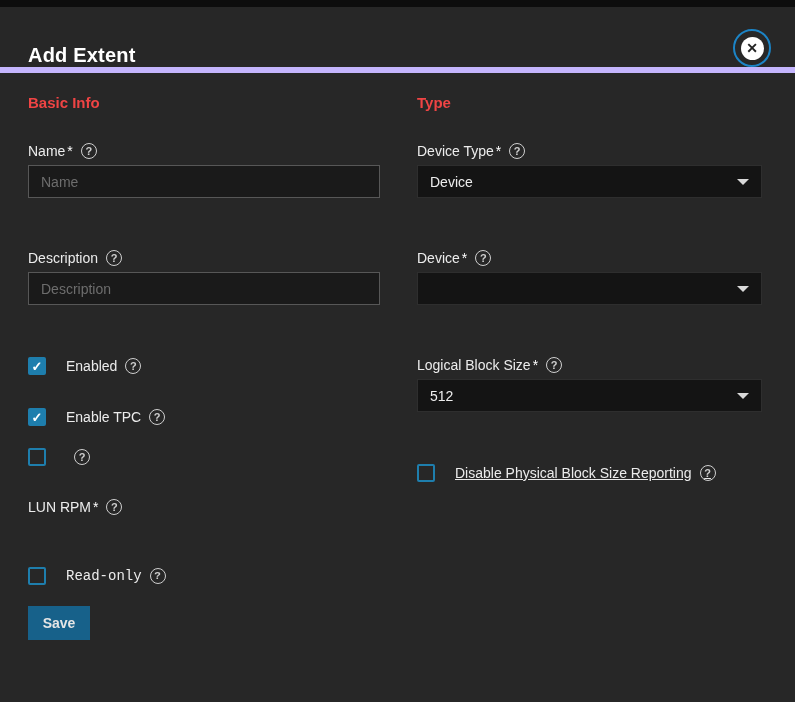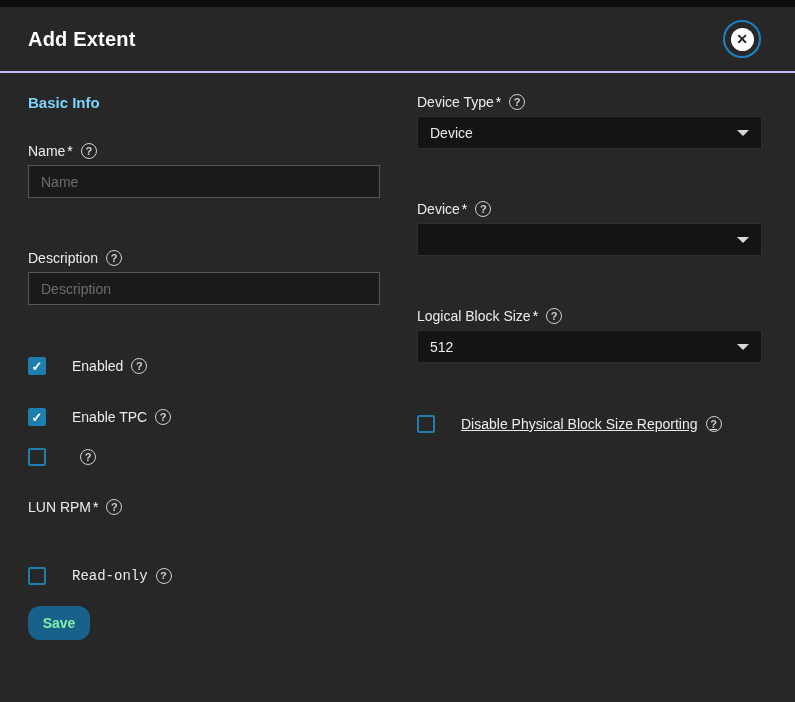--- a/index.html
+++ b/index.html
@@ -6,44 +6,44 @@
   html,body { width:795px; height:702px; }
   body {
     background:#272727;
     font-family:"Liberation Sans", sans-serif;
     color:#e8e8e8;
     overflow:hidden;
   }
   .top-strip { height:7px; background:#0d0d0d; }
   .dialog-header {
     height:66px;
-    display:flex; align-items:center; justify-content:space-between;
-    padding:0 34px 0 28px;
-    border-bottom:2px solid #c4b5fd;
+    display:flex; align-items:flex-end; justify-content:space-between;
+    padding:0 24px 0 28px;
+    border-bottom:6px solid #c4b5fd;
   }
   .dialog-title { font-size:20px; font-weight:bold; color:#ffffff; letter-spacing:.2px; }
   .close-btn {
     width:38px; height:38px; border-radius:50%;
     border:2px solid #1c84c6; background:transparent;
     display:flex; align-items:center; justify-content:center;
     cursor:pointer;
   }
   .close-inner {
     width:23px; height:23px; border-radius:50%;
     background:#ffffff; color:#232323;
     display:flex; align-items:center; justify-content:center;
     font-size:14px; font-weight:bold; line-height:1;
   }
   .content {
     display:grid;
     grid-template-columns:352px 345px;
     column-gap:37px;
     padding:21px 28px 0 28px;
   }
-  .section-title { font-size:15px; font-weight:bold; color:#7dd3fc; margin:0 0 32px 0; }
+  .section-title { font-size:15px; font-weight:bold; color:#ef4444; margin:0 0 32px 0; }
   .field { margin-bottom:52px; }
   .field-label {
     display:flex; align-items:center;
     font-size:14px; color:#ececec;
     margin-bottom:6px; height:16px;
   }
   .asterisk { color:#ffffff; margin-left:2px; }
   .help-icon {
     width:16px; height:16px; margin-left:8px;
     border:1px solid #cfcfcf; border-radius:50%;
@@ -80,24 +80,24 @@
   .mb-end { margin-bottom:21px;font-family:Liberation Mono, monospace; }
   .checkbox {
     width:18px; height:18px;
     border:2px solid #1e7ead; border-radius:2px;
     background:transparent;
     display:flex; align-items:center; justify-content:center;
     cursor:pointer; flex:0 0 auto;
   }
   .checkbox.checked { background:#1e7ead; border-color:#1e7ead; }
   .check-glyph { color:#ffffff; font-size:13px; font-weight:bold; line-height:1; }
-  .checkbox-label { margin-left:26px; font-size:14px; color:#ececec; display:flex; align-items:center; }
+  .checkbox-label { margin-left:20px; font-size:14px; color:#ececec; display:flex; align-items:center; }
   .save-btn {
-    background:#17618a; color:#86efac;
-    border:none; border-radius:12px;
+    background:#17618a; color:#e5e5e5;
+    border:none; border-radius:0;
     font-family:"Liberation Sans", sans-serif;
     font-size:14px; font-weight:bold;
     width:62px; height:34px;
     cursor:pointer;
   }
 </style>
 </head>
 <body>
 
 <div class="top-strip"></div>
@@ -174,20 +174,21 @@
         <span>Read-only</span>
         <span class="help-icon">?</span>
       </span>
     </div>
 
     <button class="save-btn">Save</button>
   </div>
 
   <div>
 
+    <div class="section-title">Type</div>
 
     <div class="field">
       <div class="field-label">
         <span>Device Type</span>
           <span class="asterisk">*</span>
         <span class="help-icon">?</span>
       </div>
       <div class="select">
         <span>Device</span>
         <span class="caret"></span>

